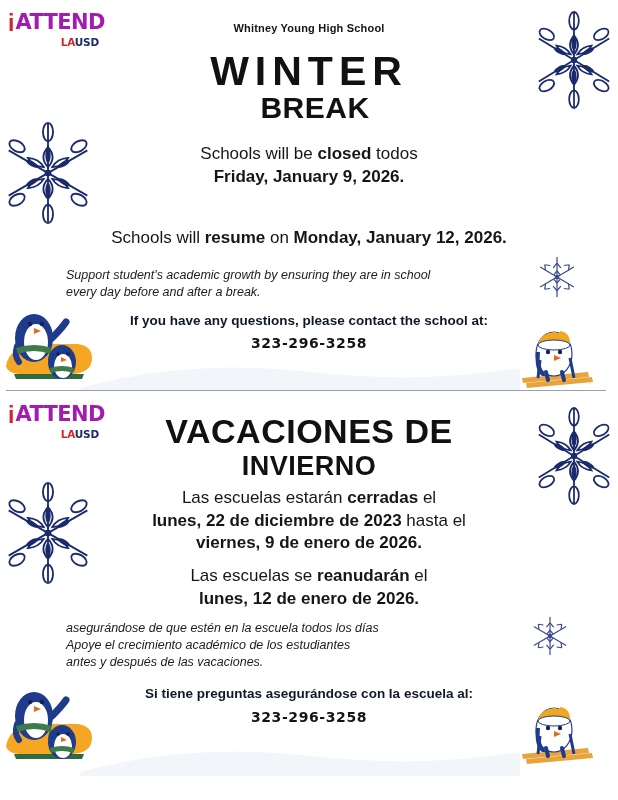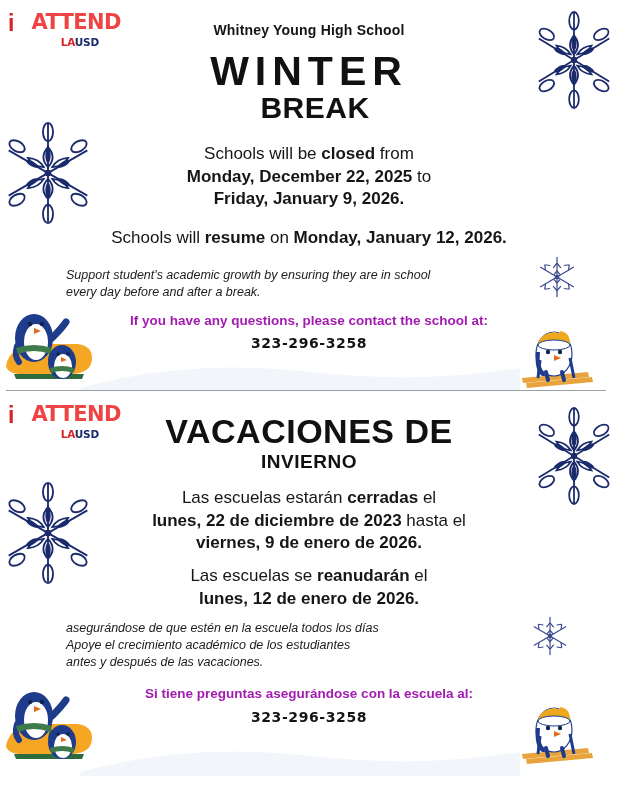--- a/index.html
+++ b/index.html
@@ -56,46 +56,45 @@
     line-height: 1;
   }
   .logo-i {
     color: #d8232a;
     font-weight: 900;
     font-size: 23px;
     letter-spacing: -1px;
     margin-right: 2px;
   }
   .logo-attend {
-    color: #ef4444;
+    color: #a21caf;
     font-weight: 900;
     font-size: 21px;
     letter-spacing: -0.6px;
     font-family: "DejaVu Sans", sans-serif;
-    margin-left: 16px;
   }
   .logo-sub {
     text-align: right;
     font-weight: 900;
     font-size: 10.5px;
     letter-spacing: -0.2px;
     margin-top: 1px;
     padding-right: 1px;
     font-family: "DejaVu Sans", sans-serif;
   }
   .logo-la { color: #d8232a; }
   .logo-usd { color: #1b2a6b; }
 
   
   .school-name {
     position: absolute;
     left: 0; right: 0;
     top: 22px;
     text-align: center;
-    font-size: 14px;
+    font-size: 11px;
     font-weight: 700;
     letter-spacing: 0.2px;
     color: #141414;
   }
 
   .title-big {
     position: absolute;
     left: 0; right: 0;
     text-align: center;
     font-weight: 900;
@@ -115,21 +114,21 @@
     padding-left: 12px;
   }
   #title-vacaciones {
     top: 414px;
     font-size: 34px;
     letter-spacing: 0.5px;
     line-height: 1.05;
   }
   #title-invierno {
     top: 452px;
-    font-size: 19px;
+    font-size: 27px;
     letter-spacing: 0.5px;
     line-height: 1.05;
   }
 
   
   .body-block {
     position: absolute;
     left: 74px;
     width: 470px;
     text-align: center;
@@ -158,21 +157,21 @@
   }
   #note-en { top: 267px; }
   #note-es { top: 620px; }
 
   .contact-line {
     position: absolute;
     left: 0; right: 0;
     text-align: center;
     font-size: 13.5px;
     font-weight: 700;
-    color: #a21caf;
+    color: #0f172a;
   }
   #contact-en { top: 313px; }
   #contact-es { top: 686px; }
 
   .phone {
     position: absolute;
     left: 0; right: 0;
     text-align: center;
     font-size: 14px;
     font-weight: 600;
@@ -300,24 +299,21 @@
         <circle cx="30" cy="30" r="3" fill="#3a4a8c"></circle>
       </svg>
     </div>
 
     <div class="school-name">Whitney Young High School</div>
     <div class="title-big" id="title-winter">WINTER</div>
     <div class="title-big" id="title-break">BREAK</div>
 
     <div class="body-block" id="closed-block-en">
       <div class="body-line">
-        <span>Schools will be </span><b>closed</b><span> from</span>
-      </div>
-      <div class="body-line">
-        <b>Monday, December 22, 2025</b><span> to</span>
+        <span>Schools will be </span><b>closed</b><span> todos</span>
       </div>
       <div class="body-line">
         <b>Friday, January 9, 2026.</b>
       </div>
     </div>
 
     <div class="body-block" id="resume-block-en">
       <div class="body-line">
         <span>Schools will </span><b>resume</b><span> on </span><b>Monday, January 12, 2026.</b>
       </div>

